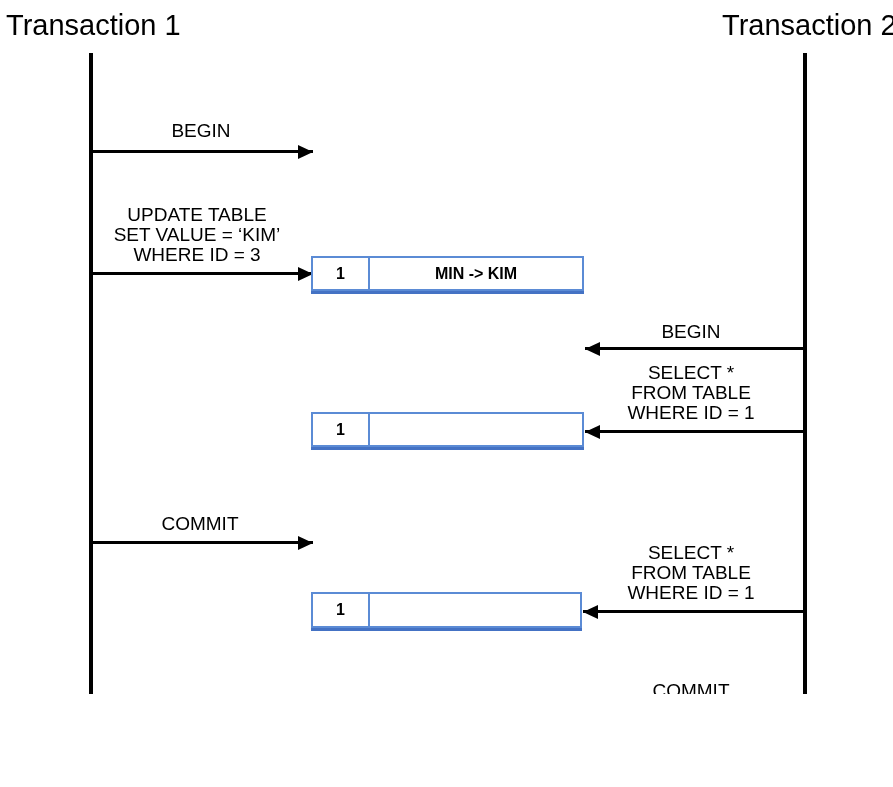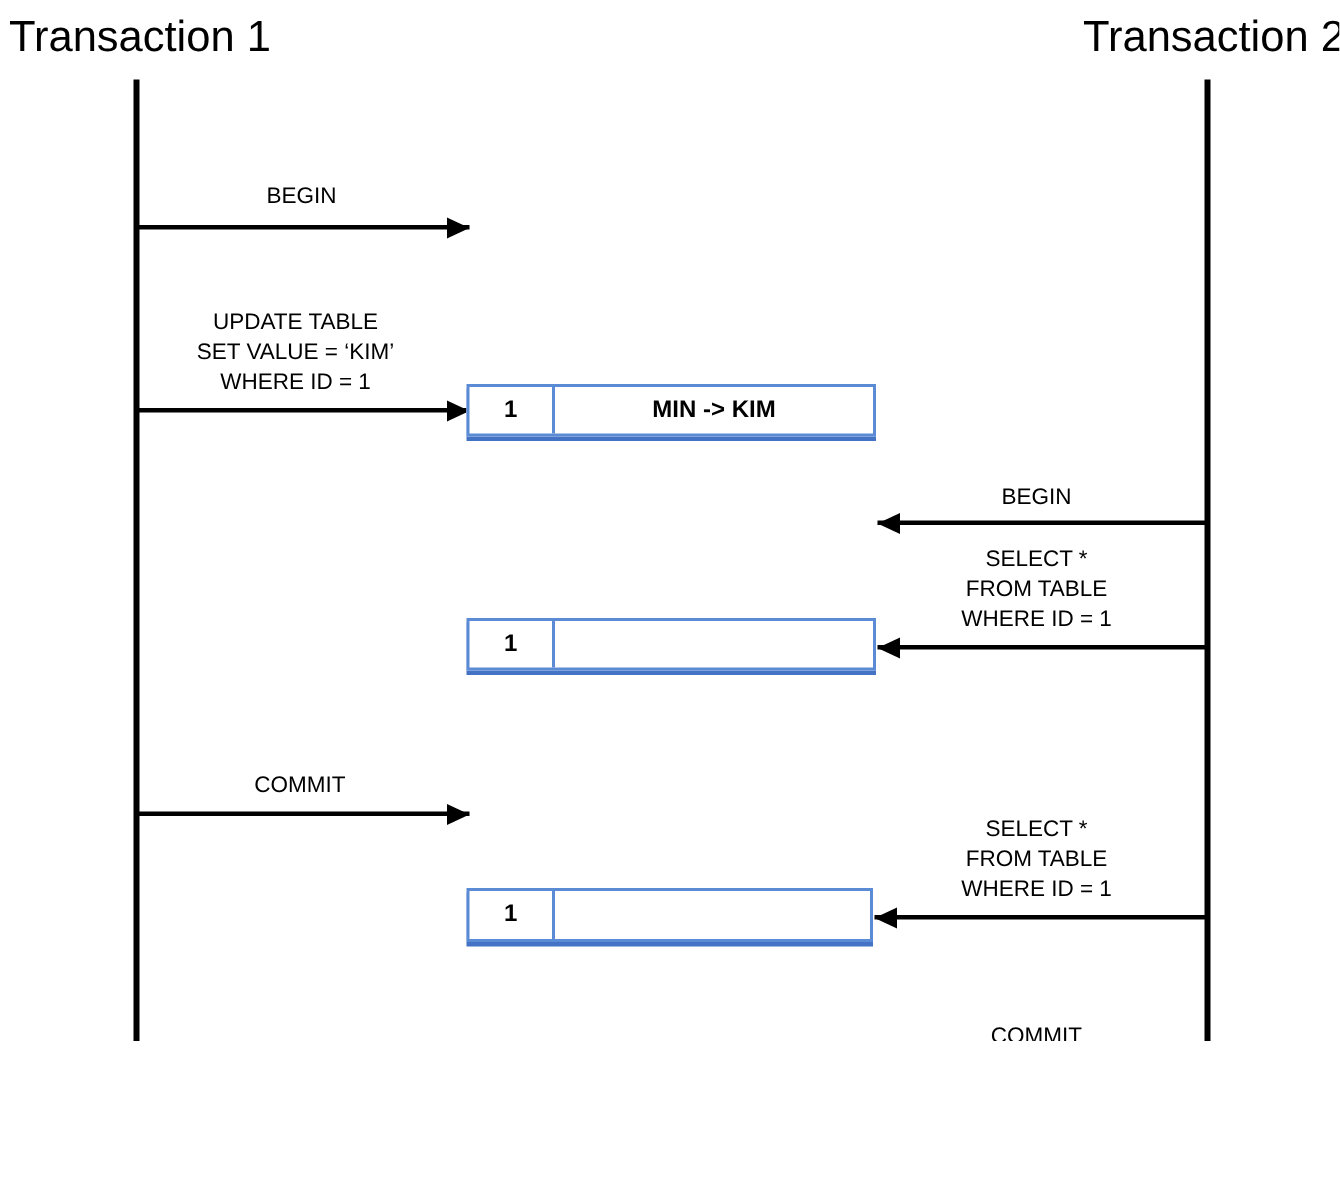--- a/index.html
+++ b/index.html
@@ -53,21 +53,21 @@
     top: -5px;
     border-top: 7px solid transparent;
     border-bottom: 7px solid transparent;
   }
   .arrow-right { border-left: 15px solid #000000; }
   .arrow-left  { border-right: 15px solid #000000; }
 
   
   .msg-label {
     position: absolute;
-    font-size: 15px;
+    font-size: 19px;
     line-height: 20px;
     text-align: center;
     white-space: pre-line;
     color: #000000;
   }
 
   
   .record-box {
     position: absolute;
     display: flex;
@@ -114,21 +114,21 @@
     <div class="arrowhead arrow-right" style="left:207px;"></div>
   </div>
   <div class="msg-label" style="left:111px; top:121px; width:180px;">BEGIN</div>
 
   <div class="msg" style="left:91px; top:272px; width:222px;">
     <div class="msg-line" style="left:0; width:222px;"></div>
     <div class="arrowhead arrow-right" style="left:207px;"></div>
   </div>
   <div class="msg-label" style="left:107px; top:205px; width:180px;">UPDATE TABLE
 SET VALUE = ‘KIM’
-WHERE ID = 1</div>
+WHERE ID = 3</div>
 
   <div class="record-box" style="left:311px; top:256px; width:273px; height:35px;">
     <div class="record-id" style="width:57px;">1</div>
     <div class="record-value">MIN -&gt; KIM</div>
   </div>
 
   <div class="msg" style="left:585px; top:347px; width:220px;">
     <div class="msg-line" style="left:0; width:220px;"></div>
     <div class="arrowhead arrow-left" style="left:0px;"></div>
   </div>

